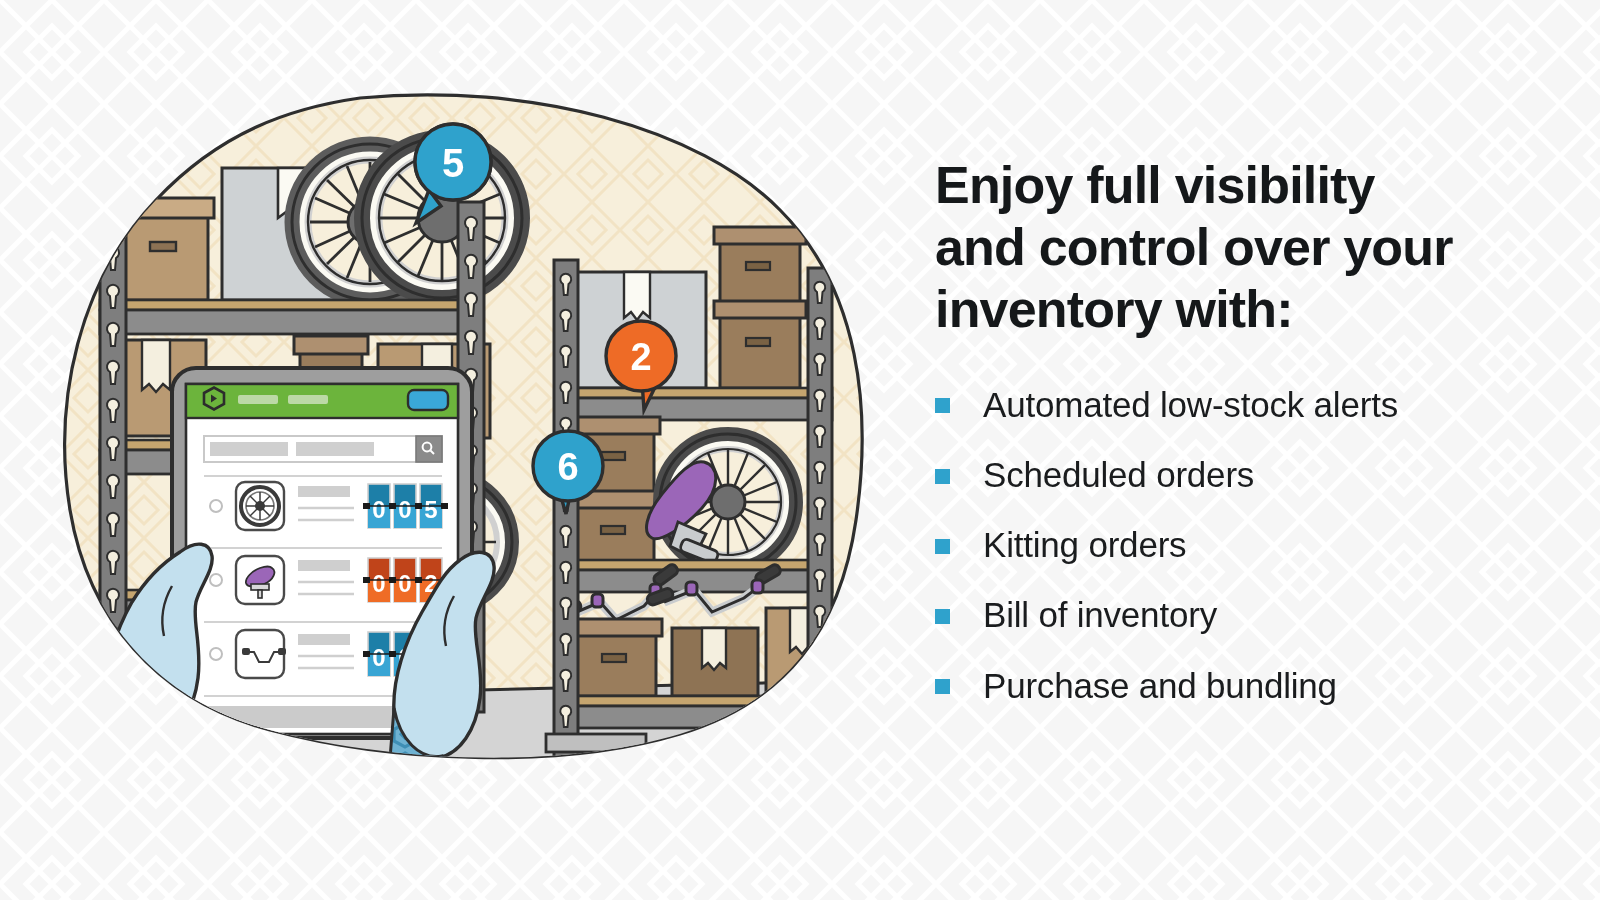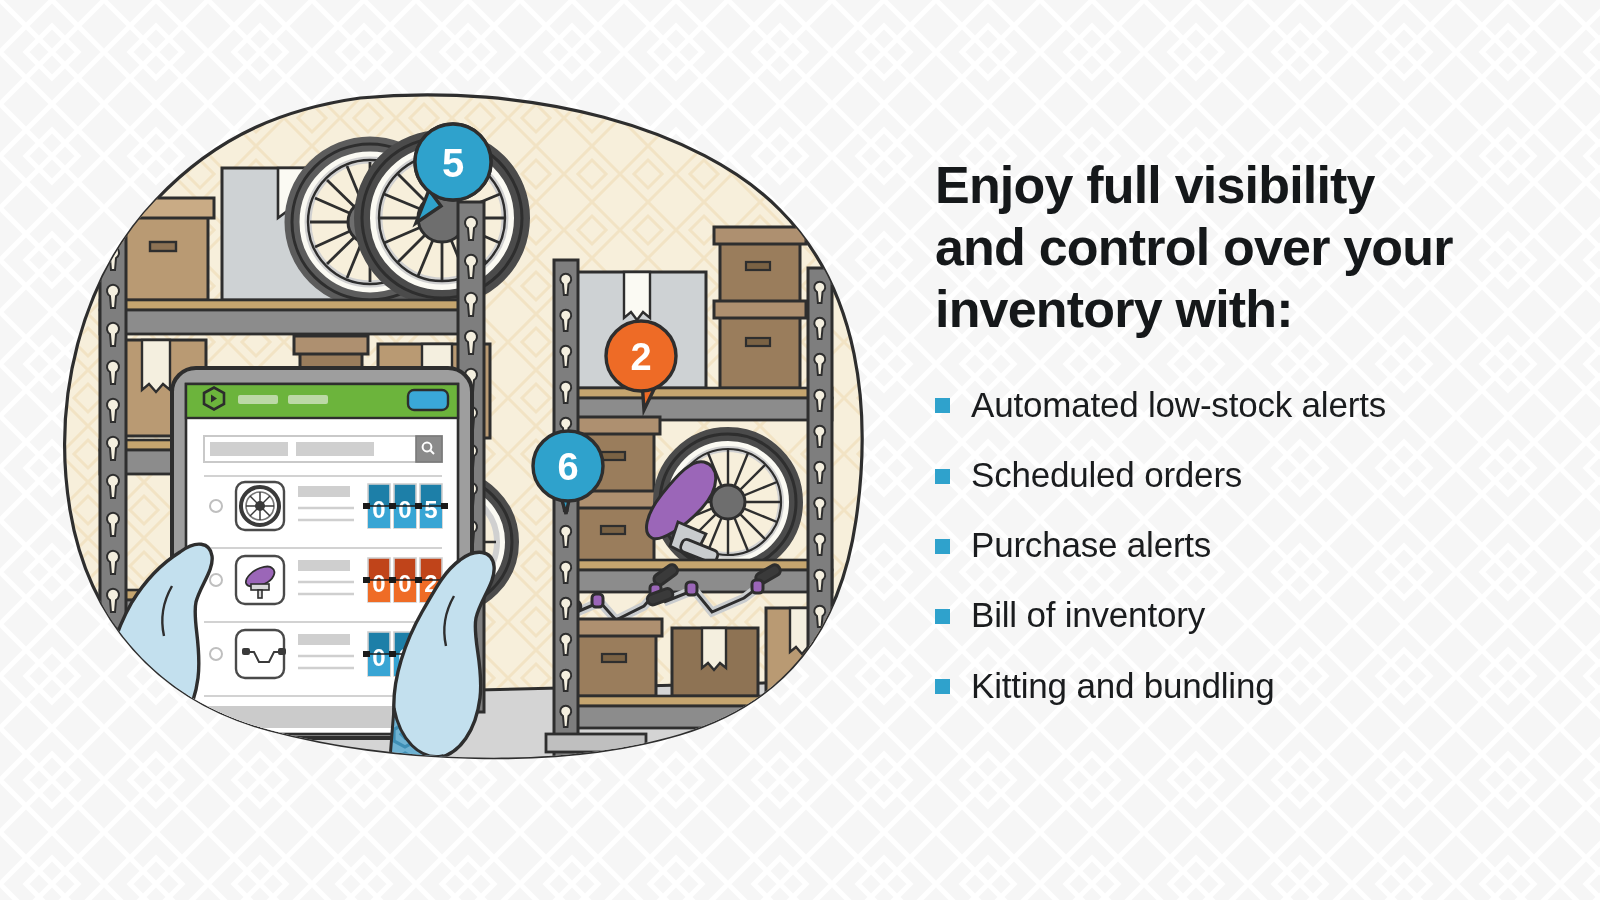--- a/index.html
+++ b/index.html
@@ -35,20 +35,21 @@
     color:#15181a;
     letter-spacing:-0.8px;
     white-space:pre-line;
   }
 
   #feature-list { list-style:none; margin-top:44px; }
   .feature-item {
     display:flex;
     align-items:center;
     margin-bottom:30px;
+    gap:12px;
   }
   .feature-bullet {
     width:15px; height:15px;
     flex:0 0 15px;
     margin-right:21px;
     position:relative;
     top:1px;
   }
   .feature-label {
     font-size:35px;
@@ -648,26 +649,26 @@
       <li class="feature-item">
         <span class="feature-bullet" style="background-color: rgb(47, 162, 204);"></span>
         <span class="feature-label">Automated low-stock alerts</span>
       </li>
       <li class="feature-item">
         <span class="feature-bullet" style="background-color: rgb(47, 162, 204);"></span>
         <span class="feature-label">Scheduled orders</span>
       </li>
       <li class="feature-item">
         <span class="feature-bullet" style="background-color: rgb(47, 162, 204);"></span>
-        <span class="feature-label">Purchase alerts</span>
+        <span class="feature-label">Kitting orders</span>
       </li>
       <li class="feature-item">
         <span class="feature-bullet" style="background-color: rgb(47, 162, 204);"></span>
         <span class="feature-label">Bill of inventory</span>
       </li>
       <li class="feature-item">
         <span class="feature-bullet" style="background-color: rgb(47, 162, 204);"></span>
-        <span class="feature-label">Kitting and bundling</span>
+        <span class="feature-label">Purchase and bundling</span>
       </li>
     </ul>
   </div>
 
 </div>
 
 </body></html>

